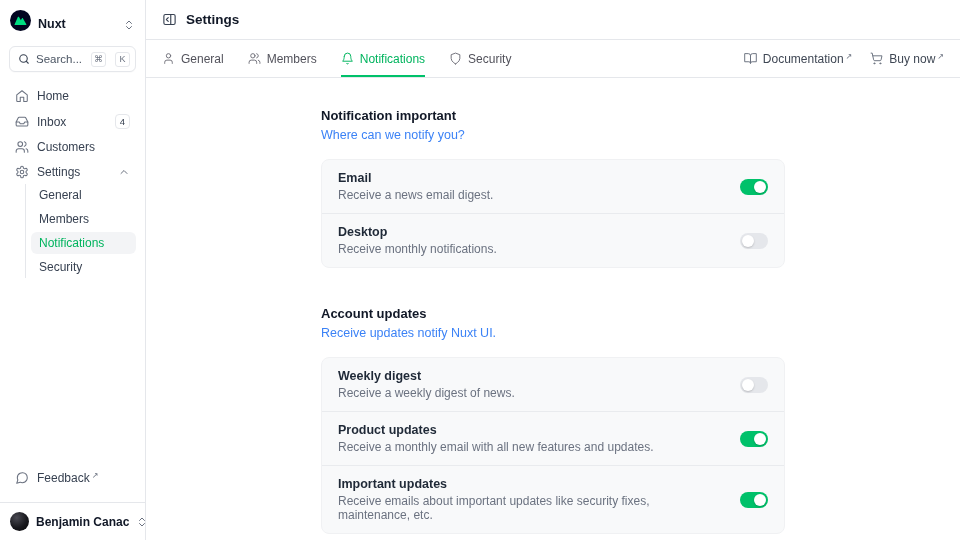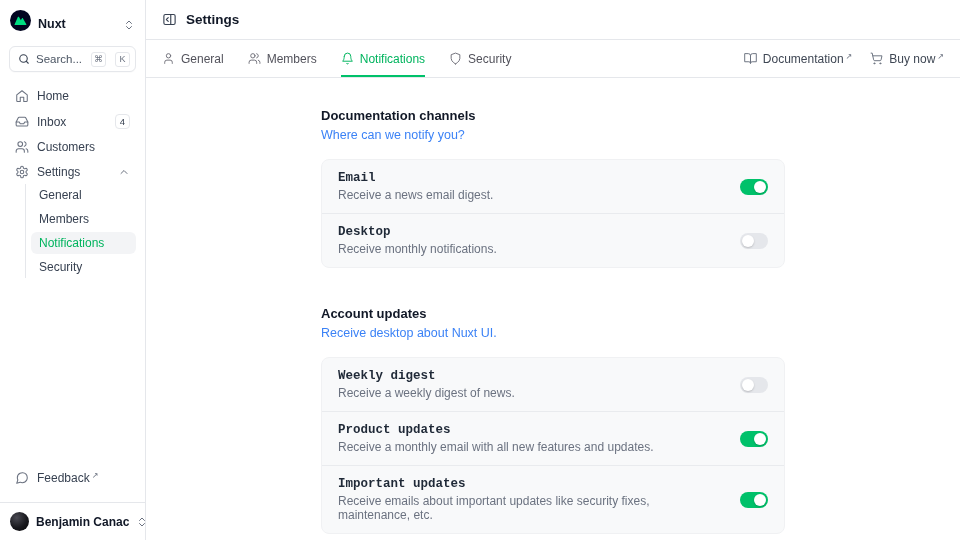--- a/index.html
+++ b/index.html
@@ -116,21 +116,21 @@
 
   .card {
     margin-top:17px; background:#f8f9fa; border:1px solid #f0f1f3;
     border-radius:8px; overflow:hidden;
   }
   .row {
     display:flex; align-items:center; gap:16px; padding:11px 16px; min-height:52px;
   }
   .row + .row { border-top:1px solid #e9ebee; }
   .row-text { flex:1; min-width:0; }
-  .row-label { font-size:12.5px; font-weight:600; color:#1f2937;font-family:Liberation Mono, monospace; }
+  .row-label { font-size:12.5px; font-weight:600; color:#1f2937; }
   .row-desc { font-size:12px; color:#6b7280; margin-top:3px; }
 
   .toggle {
     width:28px; height:16px; border-radius:999px; background:#e5e7eb;
     position:relative; cursor:pointer; flex:none; transition:background .15s;
   }
   .toggle::after {
     content:""; position:absolute; top:2px; left:2px;
     width:12px; height:12px; border-radius:50%; background:#fff;
     box-shadow:0 1px 2px rgba(0,0,0,.18);
@@ -320,21 +320,21 @@
         </span>
         <span class="lbl"><span>Buy now</span><span class="ext-sup">↗</span></span>
       </div>
     </div>
   </div>
 
   <div class="content">
     <div class="content-col">
 
       <section class="section">
-        <h2 class="sec-title">Documentation channels</h2>
+        <h2 class="sec-title">Notification important</h2>
         <p class="sec-desc">Where can we notify you?</p>
         <div class="card">
           <div class="row">
             <div class="row-text">
               <div class="row-label">Email</div>
               <div class="row-desc">Receive a news email digest.</div>
             </div>
             <span class="toggle on"></span>
           </div>
           <div class="row">
@@ -342,21 +342,21 @@
               <div class="row-label">Desktop</div>
               <div class="row-desc">Receive monthly notifications.</div>
             </div>
             <span class="toggle"></span>
           </div>
         </div>
       </section>
 
       <section class="section">
         <h2 class="sec-title">Account updates</h2>
-        <p class="sec-desc">Receive desktop about Nuxt UI.</p>
+        <p class="sec-desc">Receive updates notify Nuxt UI.</p>
         <div class="card">
           <div class="row">
             <div class="row-text">
               <div class="row-label">Weekly digest</div>
               <div class="row-desc">Receive a weekly digest of news.</div>
             </div>
             <span class="toggle"></span>
           </div>
           <div class="row">
             <div class="row-text">

